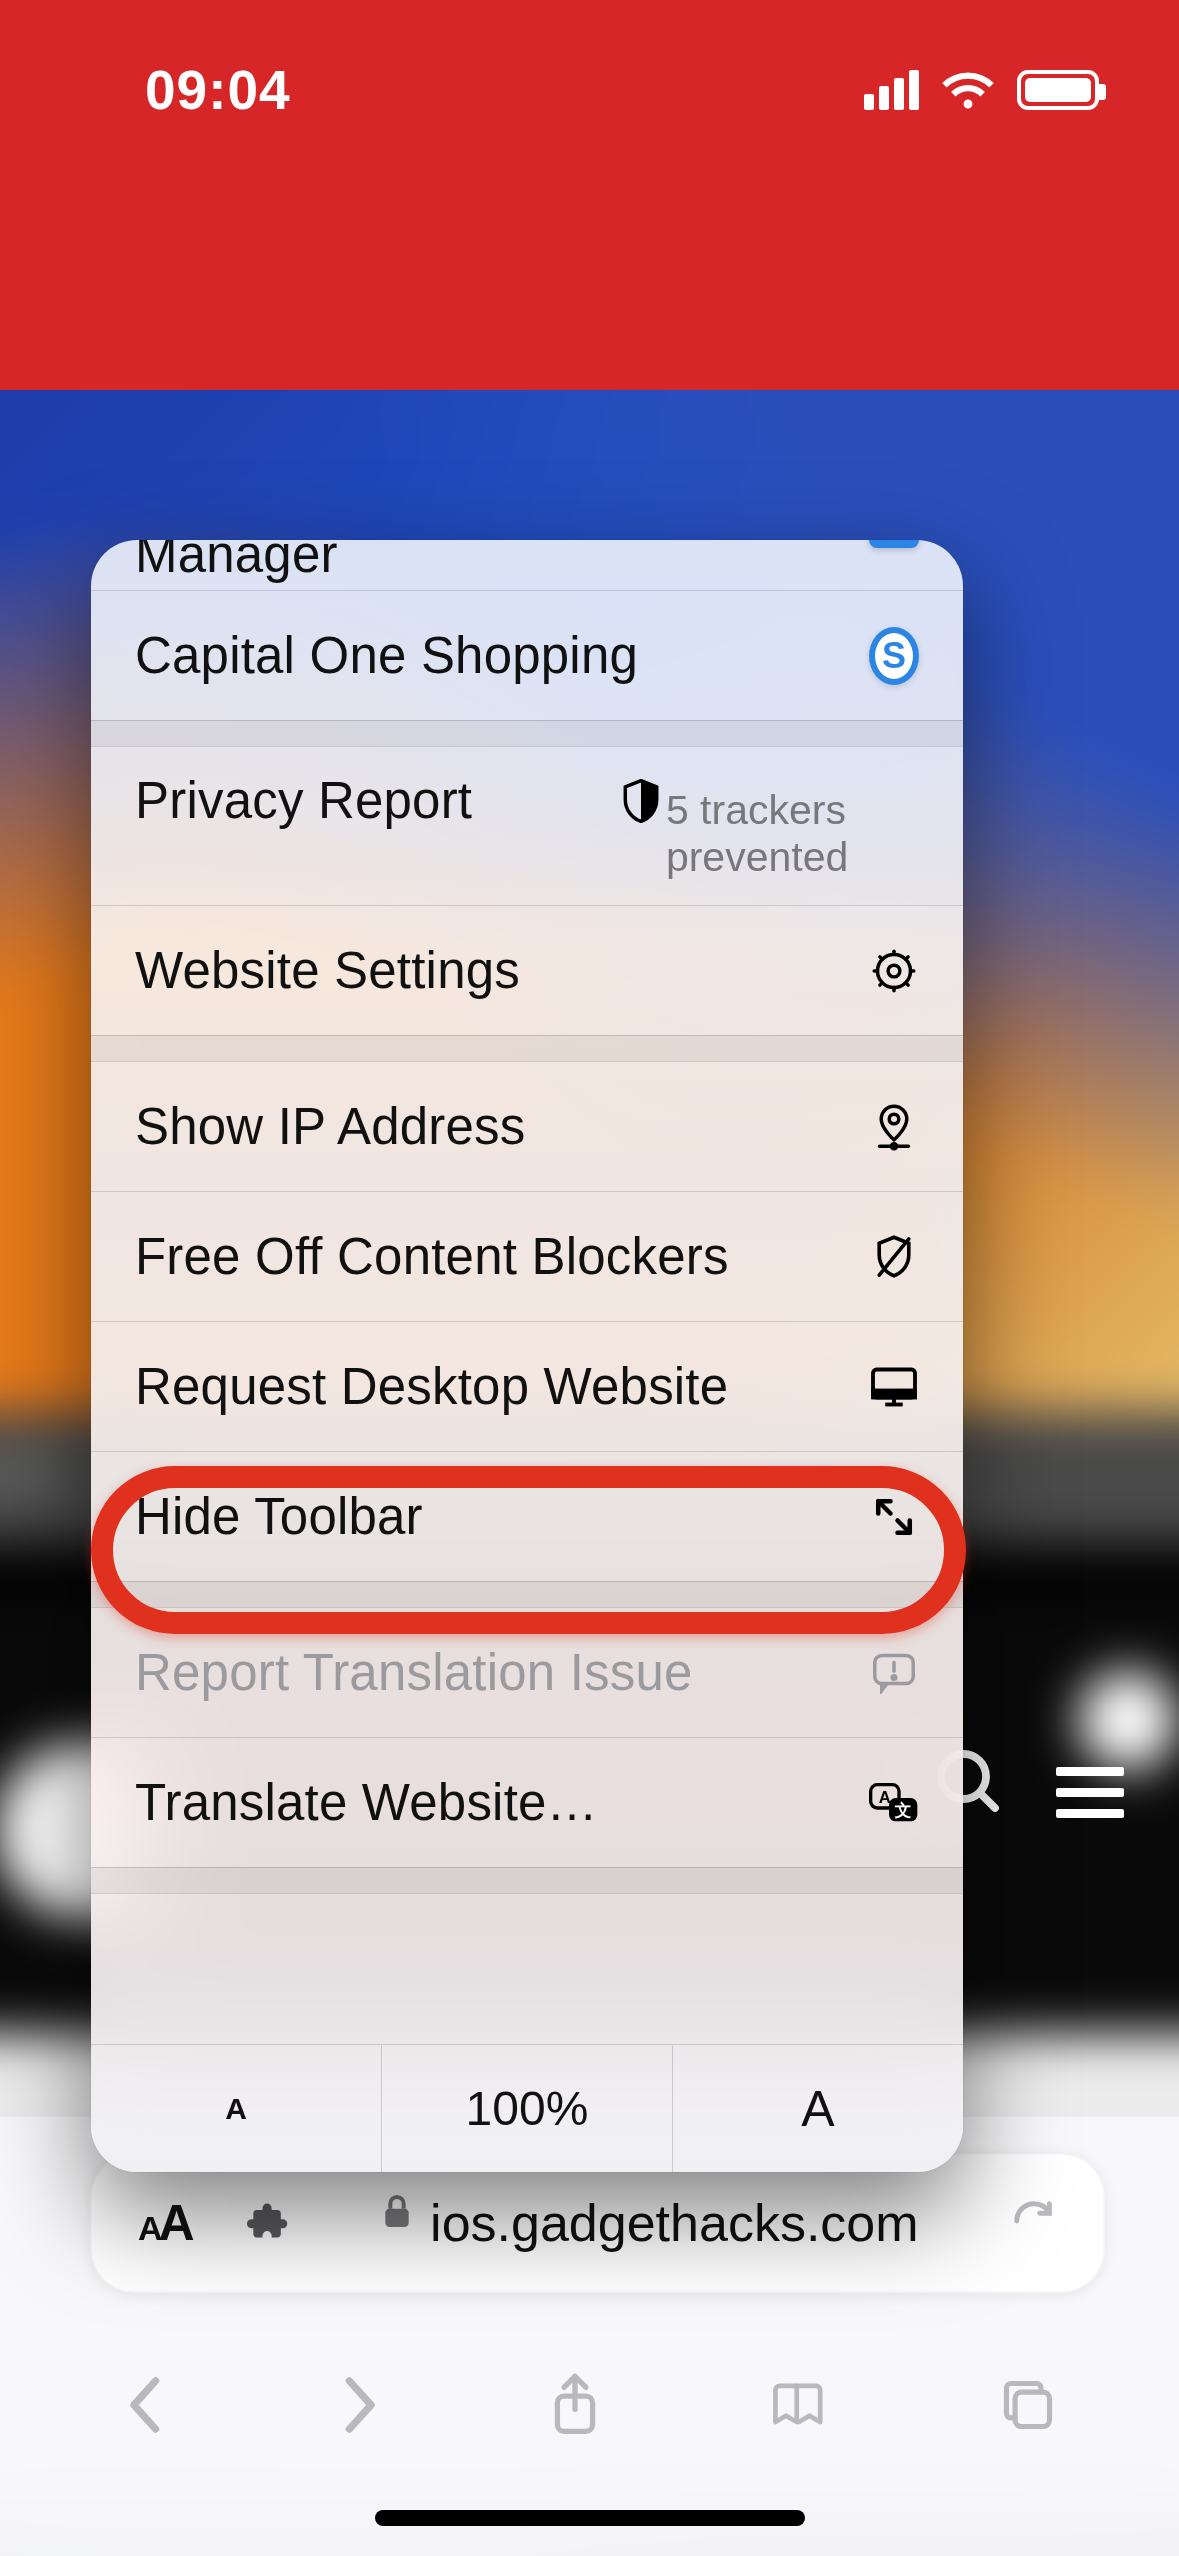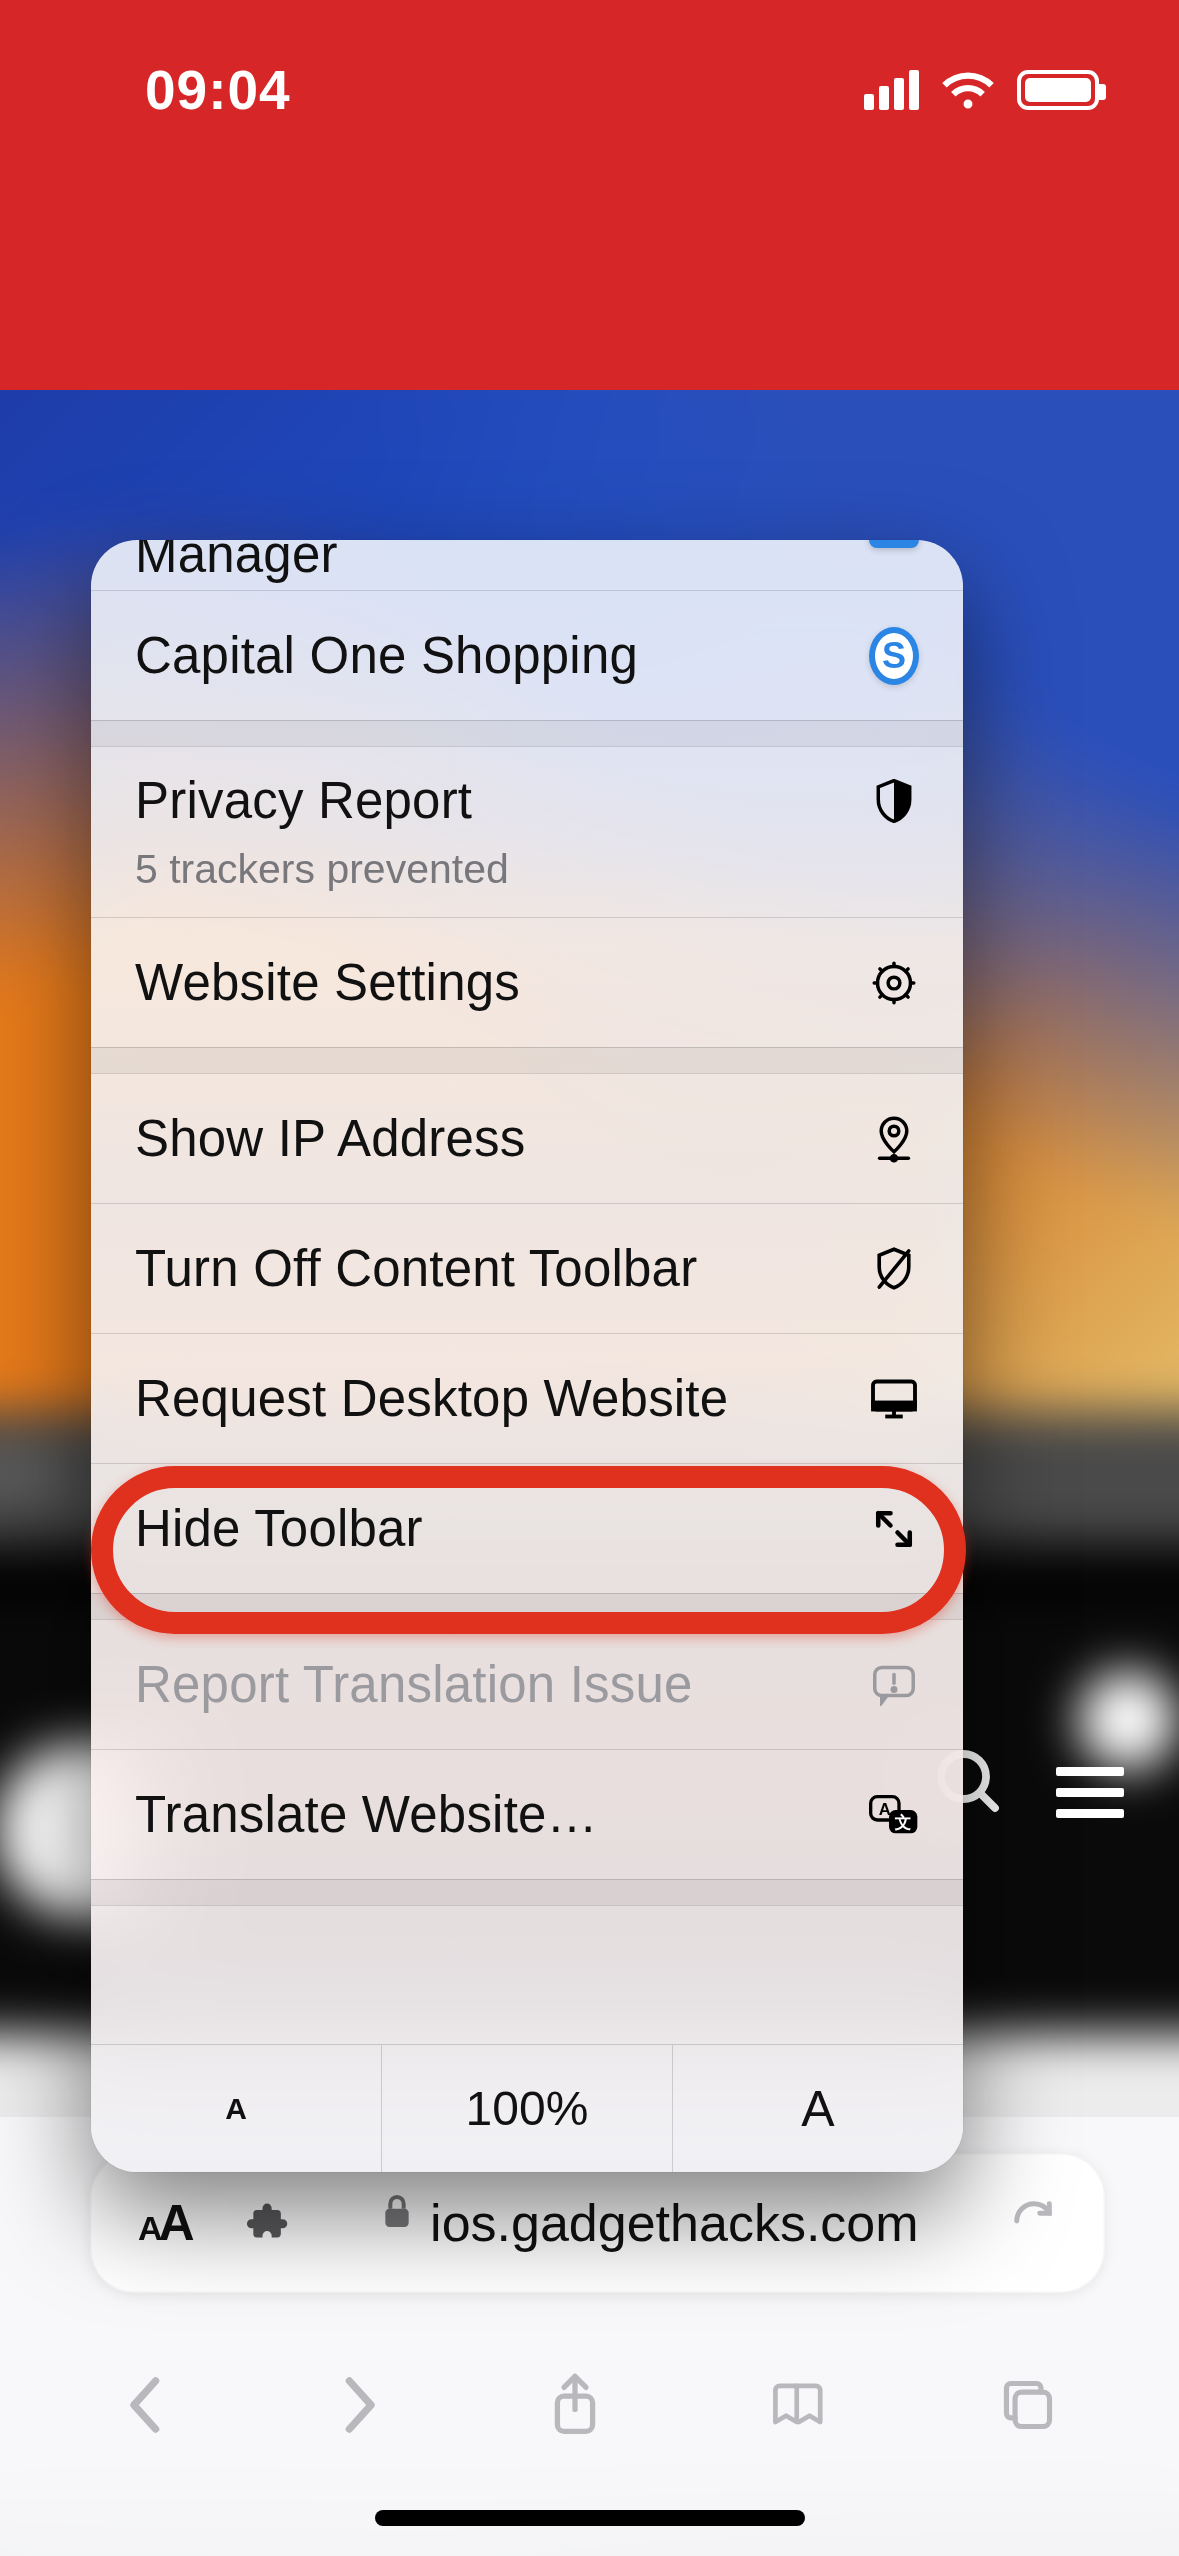--- a/index.html
+++ b/index.html
@@ -77,21 +77,21 @@
       rgba(246,241,237,.93) 25%, rgba(238,238,242,.93) 40%, rgba(248,241,239,.93) 62%,
       rgba(250,239,238,.93) 76%, rgba(239,239,243,.93) 100%);
   }
   .menu-scroll{flex:1;overflow:hidden;position:relative;}
   .menu-inner{position:absolute;left:0;width:100%;top:-80px;}
   .row{display:flex;align-items:center;padding:0 44px 0 44px;min-height:130px;
     border-top:1.5px solid rgba(60,60,67,.18);}
   .row:first-child{border-top:none;}
   .row .lbl{flex:1;font-size:51px;color:#111;letter-spacing:.2px;}
   .row .sub{font-size:41px;color:#77777c;margin-top:16px;}
-  .row.twoline{flex-direction:column;align-items:flex-start;justify-content:center;padding-top:24px;padding-bottom:24px;}
+  .row.twoline{flex-direction:row;align-items:flex-start;justify-content:center;padding-top:24px;padding-bottom:24px;}
   .row.twoline .toprow{display:flex;width:100%;align-items:center;}
   .row.twoline .toprow .lbl{flex:1;}
   .row .ico{width:50px;display:flex;justify-content:center;color:#111;}
   .row.disabled .lbl,.row.disabled .ico{color:#9a9a9f;}
   .gap{height:26px;background:rgba(0,0,0,.055);border-top:1.5px solid rgba(60,60,67,.2);}
   .zoombar{display:flex;height:128px;border-top:1.5px solid rgba(60,60,67,.2);}
   .zoombar>div{flex:1;display:flex;align-items:center;justify-content:center;font-size:48px;color:#111;}
   .zoombar>div+div{border-left:1.5px solid rgba(60,60,67,.2);}
   .zoombar .small{font-size:30px;font-weight:600;}
   .zoombar .big{font-size:50px;font-weight:500;}
@@ -233,21 +233,21 @@
           <svg width="40" height="48" viewBox="0 0 24 30" fill="none" stroke="#000" stroke-width="2.2" stroke-linecap="round">
                 <path d="M12 2a8 8 0 018 8c0 6-8 13-8 13S4 16 4 10a8 8 0 018-8z"></path>
                 <circle cx="12" cy="10" r="3"></circle>
                 <line x1="3" y1="27" x2="21" y2="27"></line>
                 <circle cx="12" cy="27" r="1.6" fill="#000"></circle>
               </svg>
         </span>
       </div>
 
       <div class="row">
-        <span class="lbl">Turn Off Content Toolbar</span>
+        <span class="lbl">Free Off Content Blockers</span>
         <span class="ico">
           <svg width="42" height="46" viewBox="0 0 24 28" fill="none" stroke="#000" stroke-width="2.2" stroke-linecap="round">
                 <path d="M12 2l9 3.6v7c0 6.3-4 11-9 12.8C7 23.6 3 18.9 3 12.6v-7L12 2z"></path>
                 <line x1="3" y1="25" x2="21" y2="3"></line>
               </svg>
         </span>
       </div>
 
       <div class="row">
         <span class="lbl">Request Desktop Website</span>

